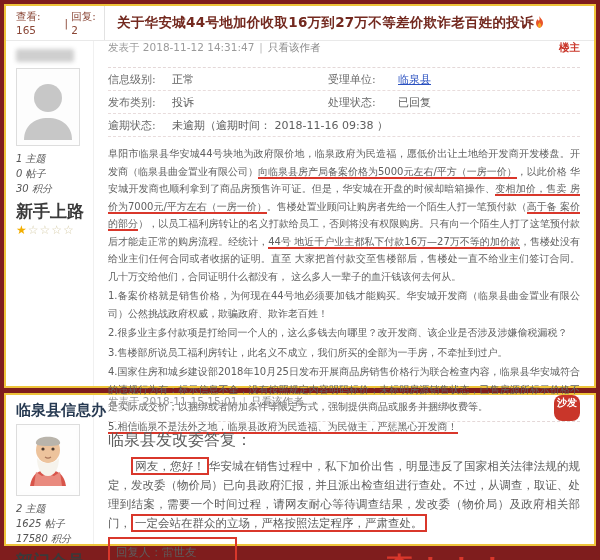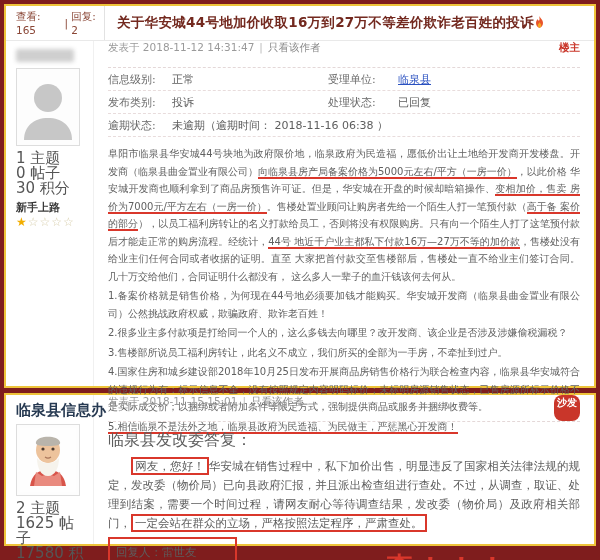--- a/index.html
+++ b/index.html
@@ -26,22 +26,22 @@
   .post2 .cols{height:100%;}
   .usercol{width:88px;flex:none;padding:6px 6px 0 10px;box-sizing:border-box;
     border-right:1px solid #f0f0f0;}
   .contentcol{flex:1;min-width:0;padding:0 14px 0 14px;box-sizing:border-box;}
 
   .blur-name{width:58px;height:13px;background:#cfcfcf;border-radius:2px;filter:blur(2px);margin:2px 0 6px;}
   .username2{font-size:15px;font-weight:bold;color:#273a52;margin:0 0 4px;white-space:nowrap;}
   .avatar-box{width:62px;height:76px;background:#fdfdfd;border:1px solid #ddd;
     display:flex;align-items:center;justify-content:center;overflow:hidden;}
   .post2 .avatar-box{height:70px;}
-  .ustats{font-size:15px;color:#555;line-height:15px;margin-top:5px;}
-  .rank{font-size:11px;font-weight:bold;color:#3a3a3a;margin-top:4px;}
+  .ustats{font-size:10px;color:#555;line-height:15px;margin-top:5px;font-style:italic;}
+  .rank{font-size:17px;font-weight:bold;color:#3a3a3a;margin-top:4px;}
   .stars{font-size:12px;letter-spacing:1px;line-height:14px;}
   .star-f{color:#f2ae00;}
   .star-e{color:#d8cfae;}
 
   
   .meta-row{display:flex;height:26px;font-size:10.5px;color:#9a9a9a;
     border-bottom:1px dashed #e4d8d8;}
   .meta-row .spacer{flex:1;}
   .badge-op{color:#c9362a;font-size:10.5px;font-weight:bold;}
   .badge-sofa{background:#c9362a;color:#fff;font-size:10px;padding:1px 3px;border-radius:8px;font-weight:bold;}
@@ -127,21 +127,21 @@
           <span class="link">临泉县</span>
         </div>
         <div class="info-row">
           <span class="i-label">发布类别:</span>
           <span class="i-val">投诉</span>
           <span class="i-label2">处理状态:</span>
           <span>已回复</span>
         </div>
         <div class="info-row">
           <span class="i-label">逾期状态:</span>
-          <span>未逾期（逾期时间： 2018-11-16 06:38 ）</span>
+          <span>未逾期（逾期时间： 2018-11-16 09:38 ）</span>
         </div>
 
         <div class="bodytext">
           <p><span>阜阳市临泉县华安城44号块地为政府限价地，临泉政府为民造福，愿低价出让土地给开发商开发楼盘。开 发商（临泉县曲金置业有限公司）</span><span class="m-underline">向临泉县房产局备案价格为5000元左右/平方（一房一价）</span><span>，以此价格 华安城开发商也顺利拿到了商品房预售许可证。但是，华安城在开盘的时候却暗箱操作、</span><span class="m-underline">变相加价，售卖 房价为7000元/平方左右（一房一价）</span><span>。售楼处置业顾问让购房者先给一个陌生人打一笔预付款（</span><span class="m-underline">高于备 案价的部分</span><span>），以员工福利房转让的名义打款给员工，否则将没有权限购房。只有向一个陌生人打了这笔预付款 后才能走正常的购房流程。经统计，</span><span class="m-underline">44号 地近千户业主都私下付款16万—27万不等的加价款</span><span>，售楼处没有给业主们任何合同或者收据的证明。直至 大家把首付款交至售楼部后，售楼处一直不给业主们签订合同。几十万交给他们，合同证明什么都没有， 这么多人一辈子的血汗钱该何去何从。</span></p>
           <p>1.备案价格就是销售价格，为何现在44号地必须要加钱才能购买。华安城开发商（临泉县曲金置业有限公司）公然挑战政府权威，欺骗政府、欺诈老百姓！</p>
           <p>2.很多业主多付款项是打给同一个人的，这么多钱去向哪里？改开发商、该企业是否涉及涉嫌偷税漏税？</p>
           <p>3.售楼部所说员工福利房转让，此名义不成立，我们所买的全部为一手房，不牵扯到过户。</p>
           <p>4.国家住房和城乡建设部2018年10月25日发布开展商品房销售价格行为联合检查内容，临泉县华安城符合的违规行为有：标示信息不全，没有按照规定内容明码标价；未标明房源销售状态，已售房源所标示价格不是实际成交价；以捆绑或者附加条件等限定方式，强制提供商品或服务并捆绑收费等。</p>
           <p><span class="m-underline">5.相信临泉不是法外之地，临泉县政府为民造福、为民做主，严惩黑心开发商！</span></p>
         </div>

